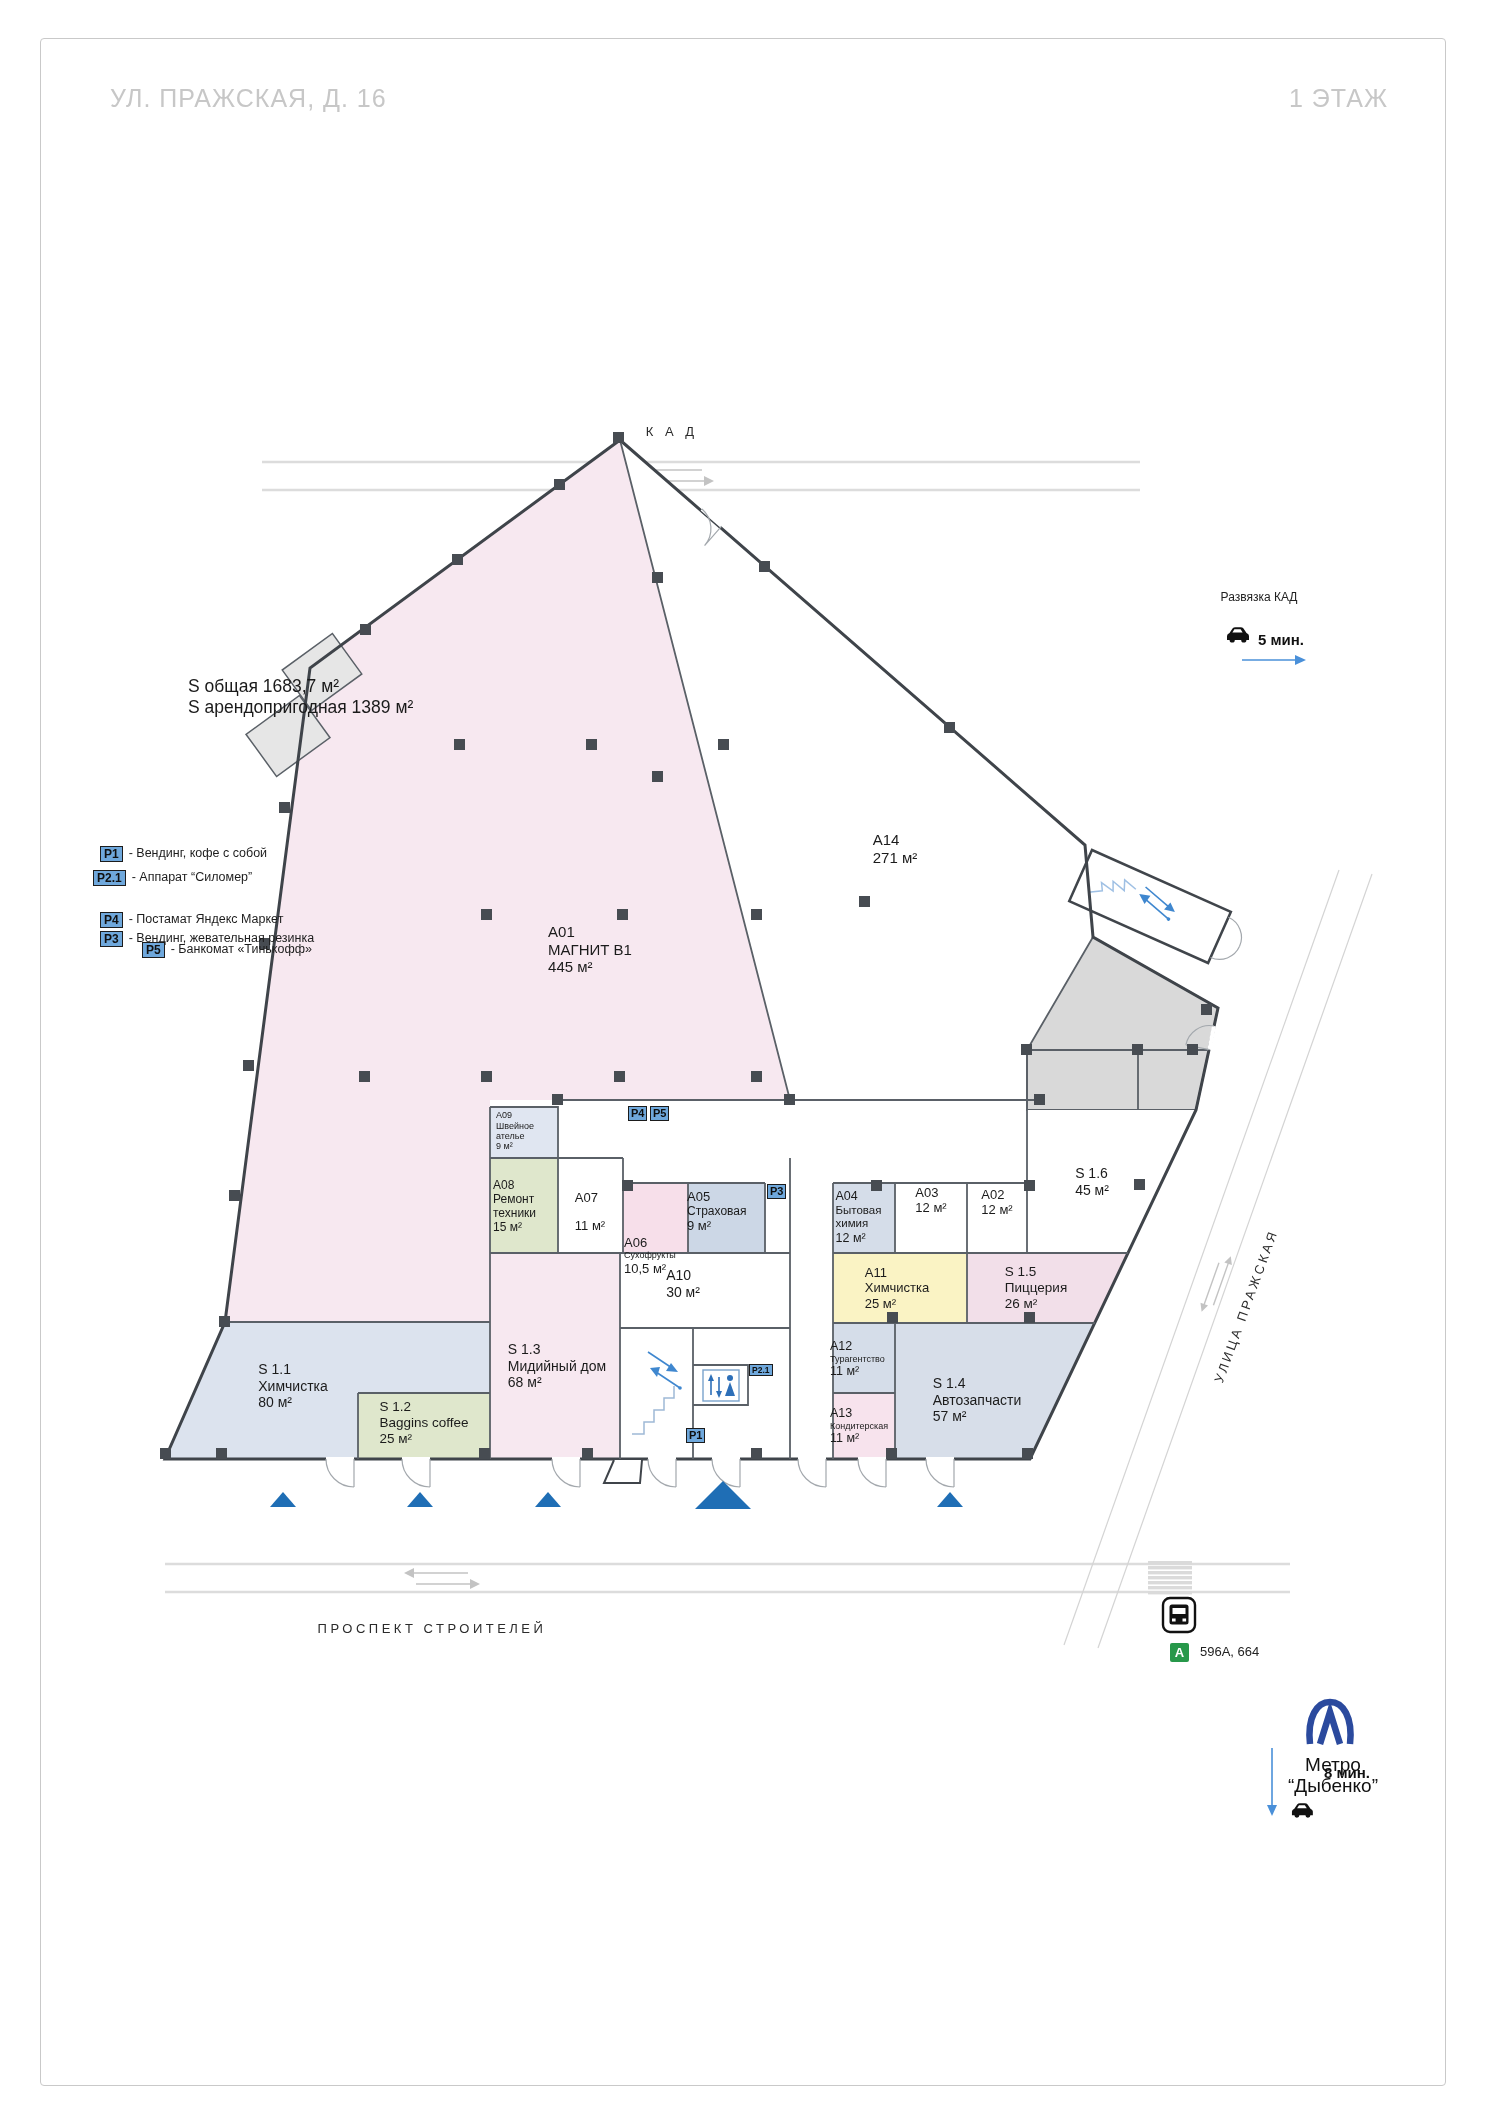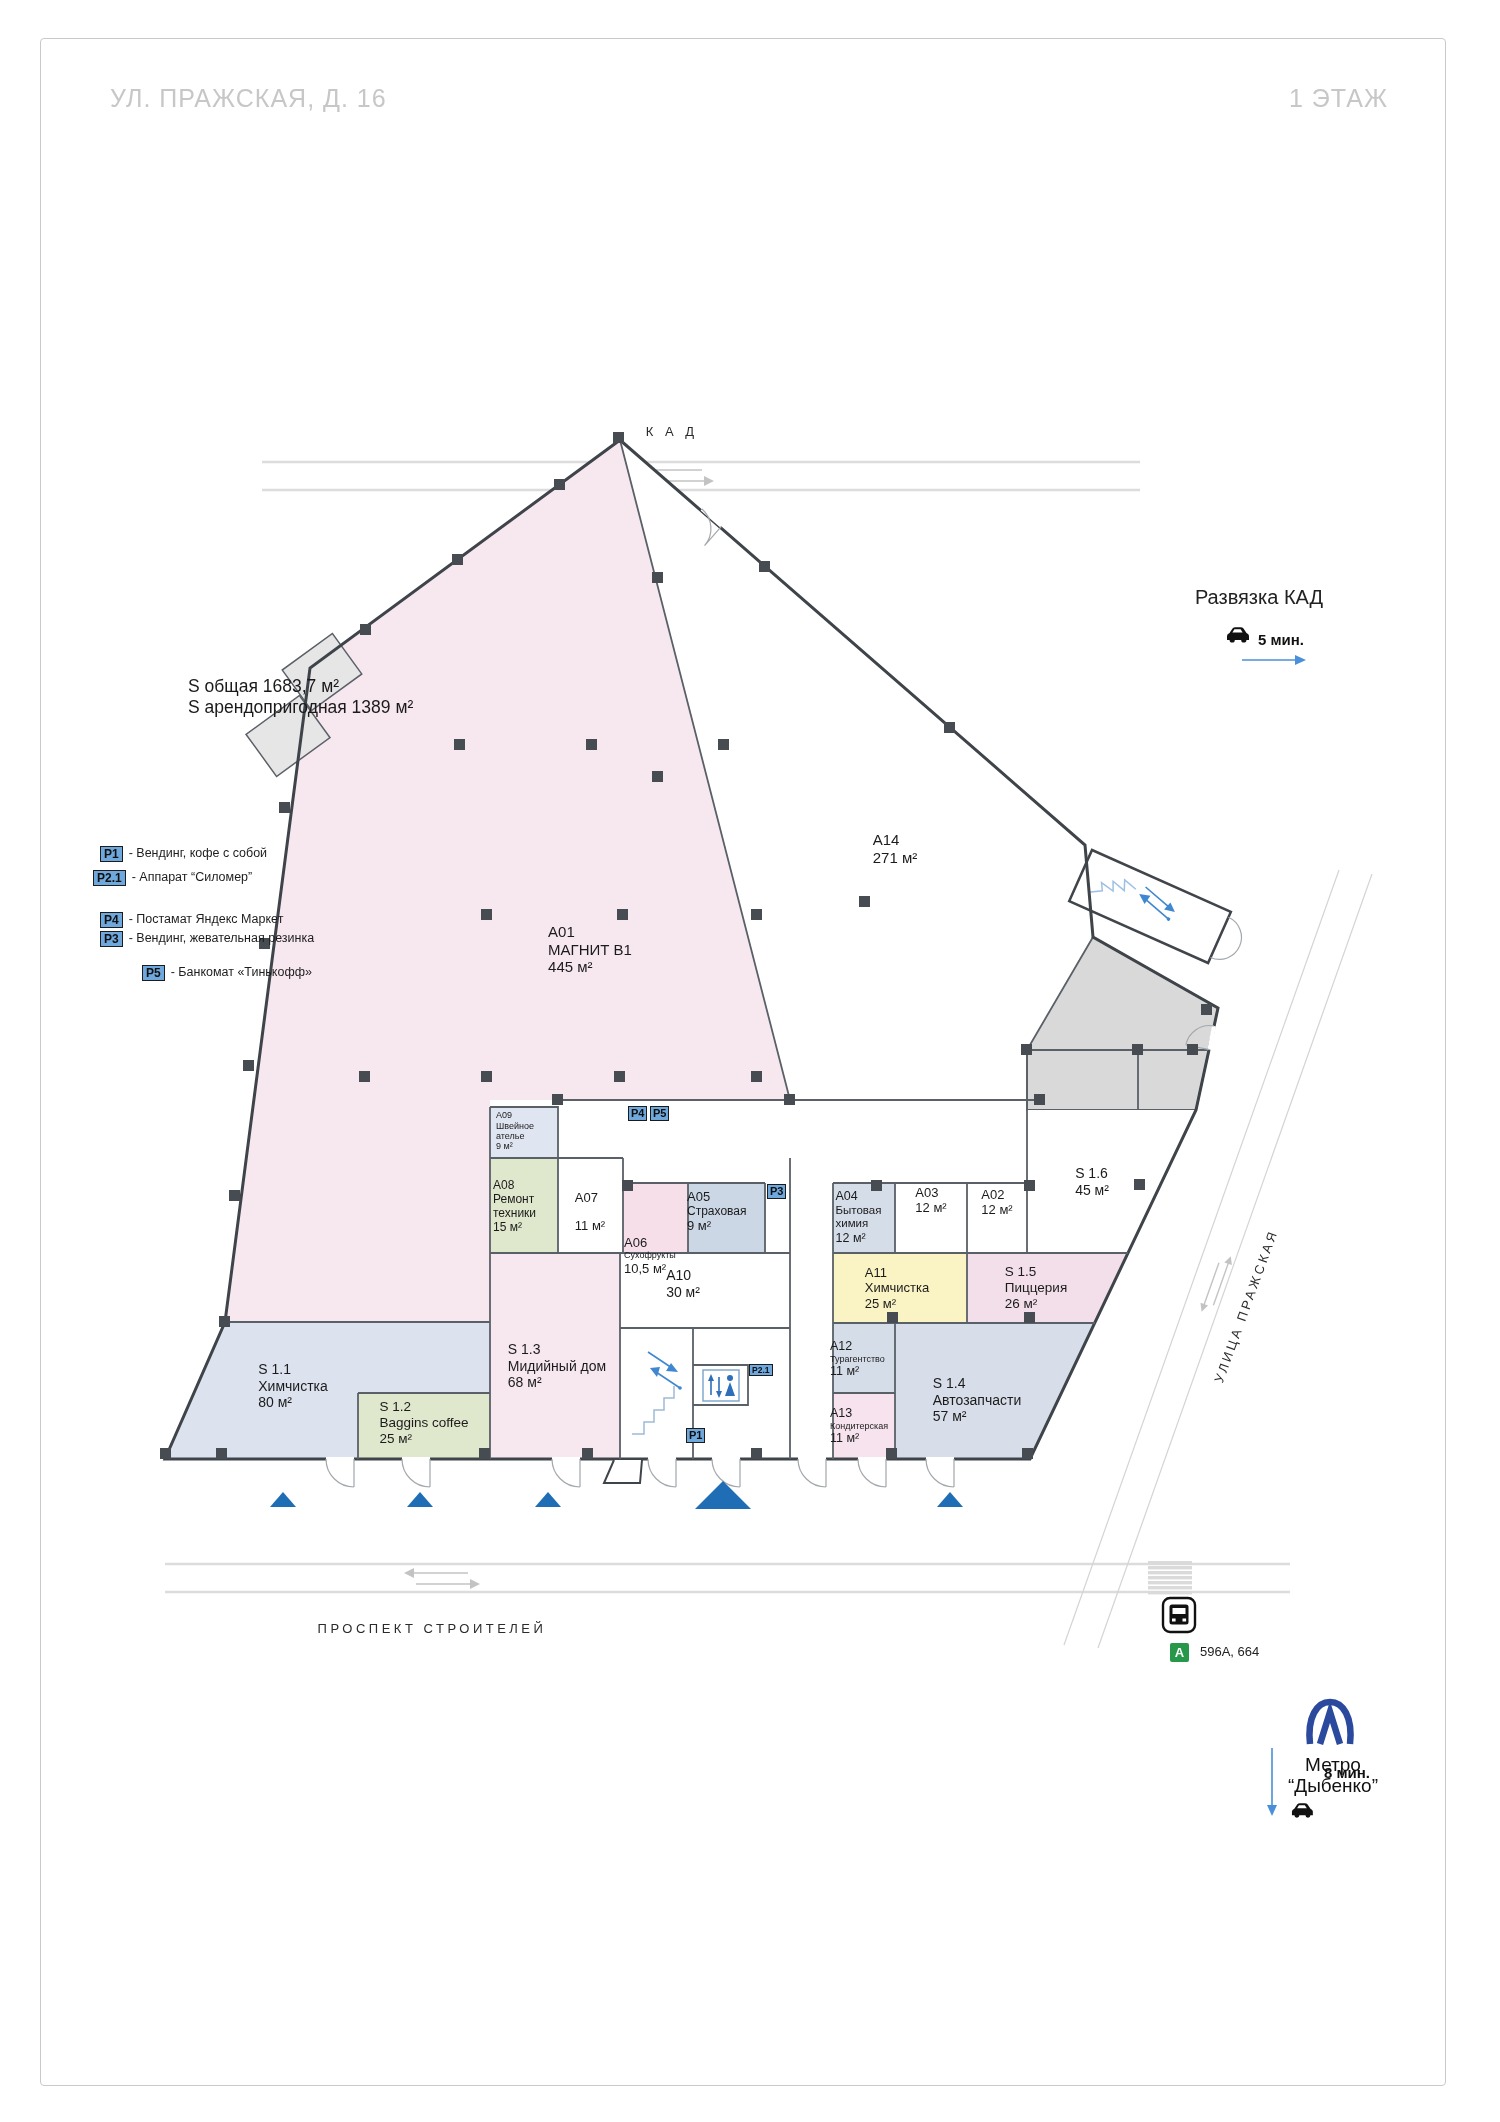--- a/index.html
+++ b/index.html
@@ -19,21 +19,21 @@
   .rname-sm{font-size:9px;line-height:1.15;}
   .sp{height:13px;}
   .pbadge{display:inline-block;background:#6fa8dc;border:1.5px solid #1c1c1c;
           color:#101010;font-weight:bold;font-size:12px;line-height:14px;
           padding:0 3px;}
   .lrow{position:absolute;font-size:12.5px;color:#1d1d1d;}
   .lrow .pbadge{margin-right:6px;vertical-align:middle;}
   .planbadge{position:absolute;background:#6fa8dc;border:1px solid #1b1b1b;
              color:#0e0e0e;font-weight:bold;font-size:11px;line-height:13px;
              padding:0 2px;}
-  .poi-title{font-size:20px;color:#222;}
+  .poi-title{font-size:12px;color:#222;}
   .poi-time{font-size:15px;font-weight:bold;color:#111;}
   .metro-txt{font-size:19px;color:#111;}
   .busroutes{font-size:13px;color:#222;}
   .abadge{position:absolute;width:19px;height:19px;background:#27984a;border-radius:2px;
           color:#fff;font-weight:bold;font-size:13px;line-height:19px;text-align:center;}
 </style>
 </head>
 <body>
 
 <div class="page">
@@ -295,21 +295,21 @@
   <div class="t roadlbl" style="left:1246px;top:1306px;letter-spacing:3px;transform:translate(-50%,-50%) rotate(-70deg);">УЛИЦА ПРАЖСКАЯ</div>
 
   <div class="t sinfo" style="left:188px;top:676px;">S общая 1683,7 м²</div>
   <div class="t sinfo" style="left:188px;top:697px;">S арендопригодная 1389 м²</div>
 
   <div>
     <div class="lrow" style="left:100px;top:846px;"><span class="pbadge">P1</span><span>- Вендинг, кофе с собой</span></div>
     <div class="lrow" style="left:93px;top:870px;"><span class="pbadge">P2.1</span><span>- Аппарат “Силомер”</span></div>
     <div class="lrow" style="left:100px;top:891px;margin-top:40px;"><span class="pbadge">P3</span><span>- Вендинг, жевательная резинка</span></div>
     <div class="lrow" style="left:100px;top:912px;"><span class="pbadge">P4</span><span>- Постамат Яндекс Маркет</span></div>
-    <div class="lrow" style="left:100px;top:965px;padding-left:42px;"><span class="pbadge">P5</span><span>- Банкомат  «Тинькофф»</span></div>
+    <div class="lrow" style="left:100px;top:942px;padding-left:42px;"><span class="pbadge">P5</span><span>- Банкомат  «Тинькофф»</span></div>
   </div>
 
   <div class="t poi-title ctr" style="left:1259px;top:597px;">Развязка КАД</div>
   <div class="t poi-time ctr" style="left:1281px;top:639px;">5 мин.</div>
 
   <div class="t busroutes" style="left:1200px;top:1644px;">596А, 664</div>
   <div class="abadge" style="left:1170px;top:1643px;">А</div>
 
   <div class="t metro-txt ctr" style="left:1333px;top:1765px;">Метро</div>
   <div class="t metro-txt ctr" style="left:1333px;top:1786px;">“Дыбенко”</div>

